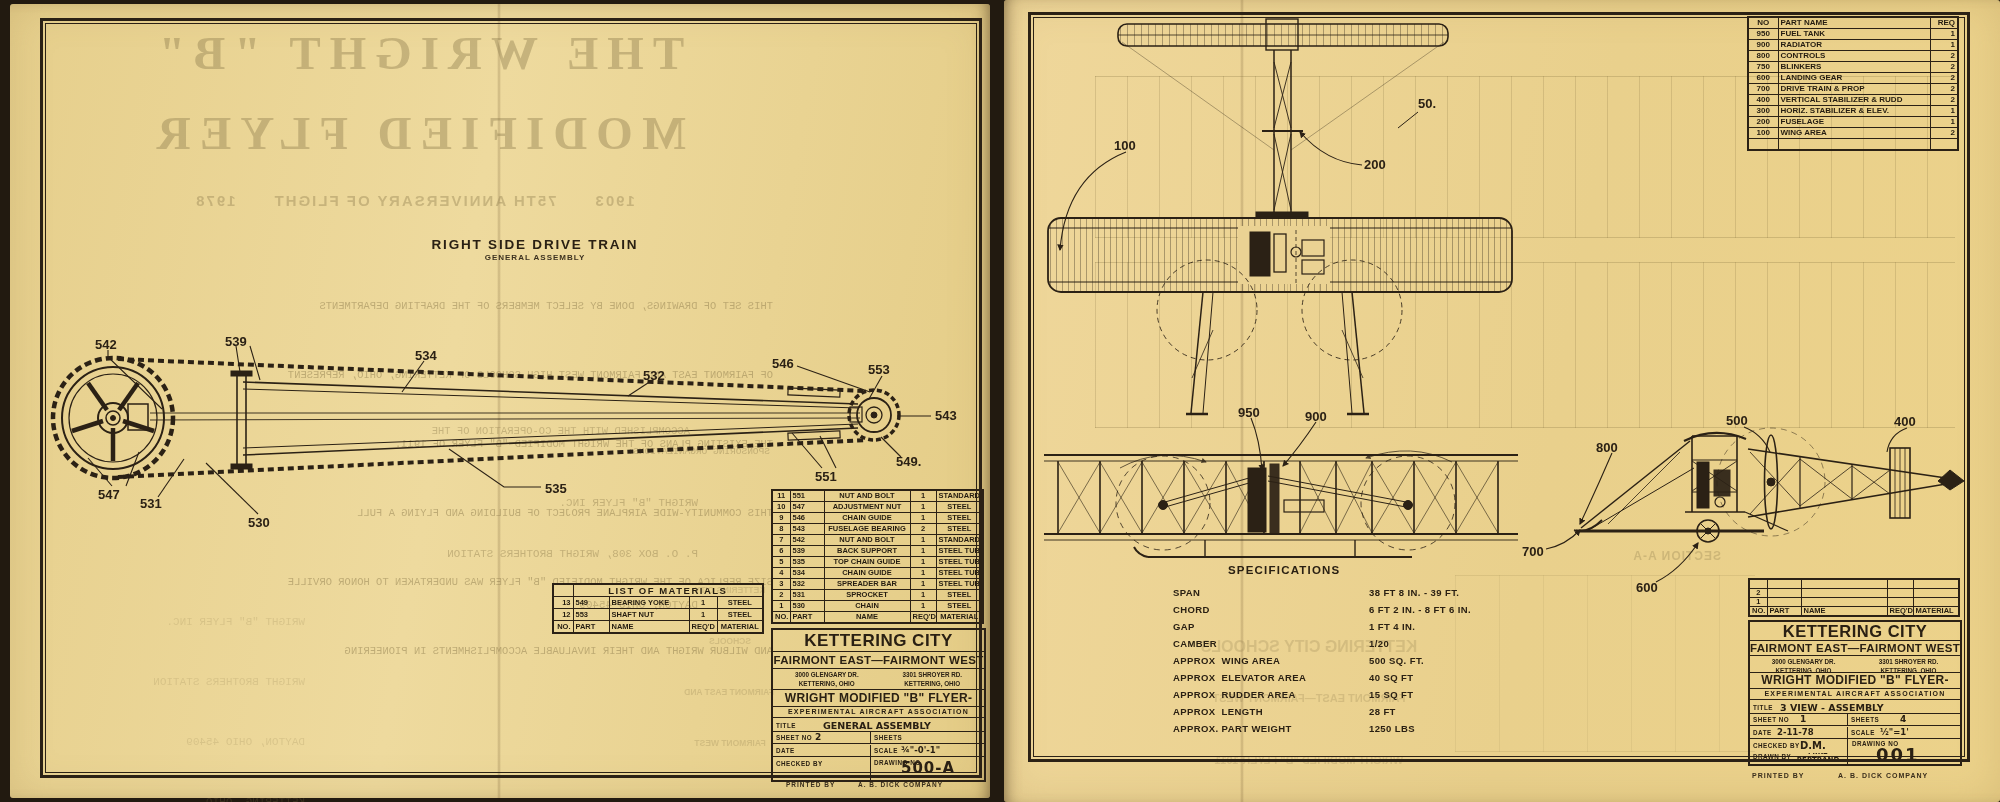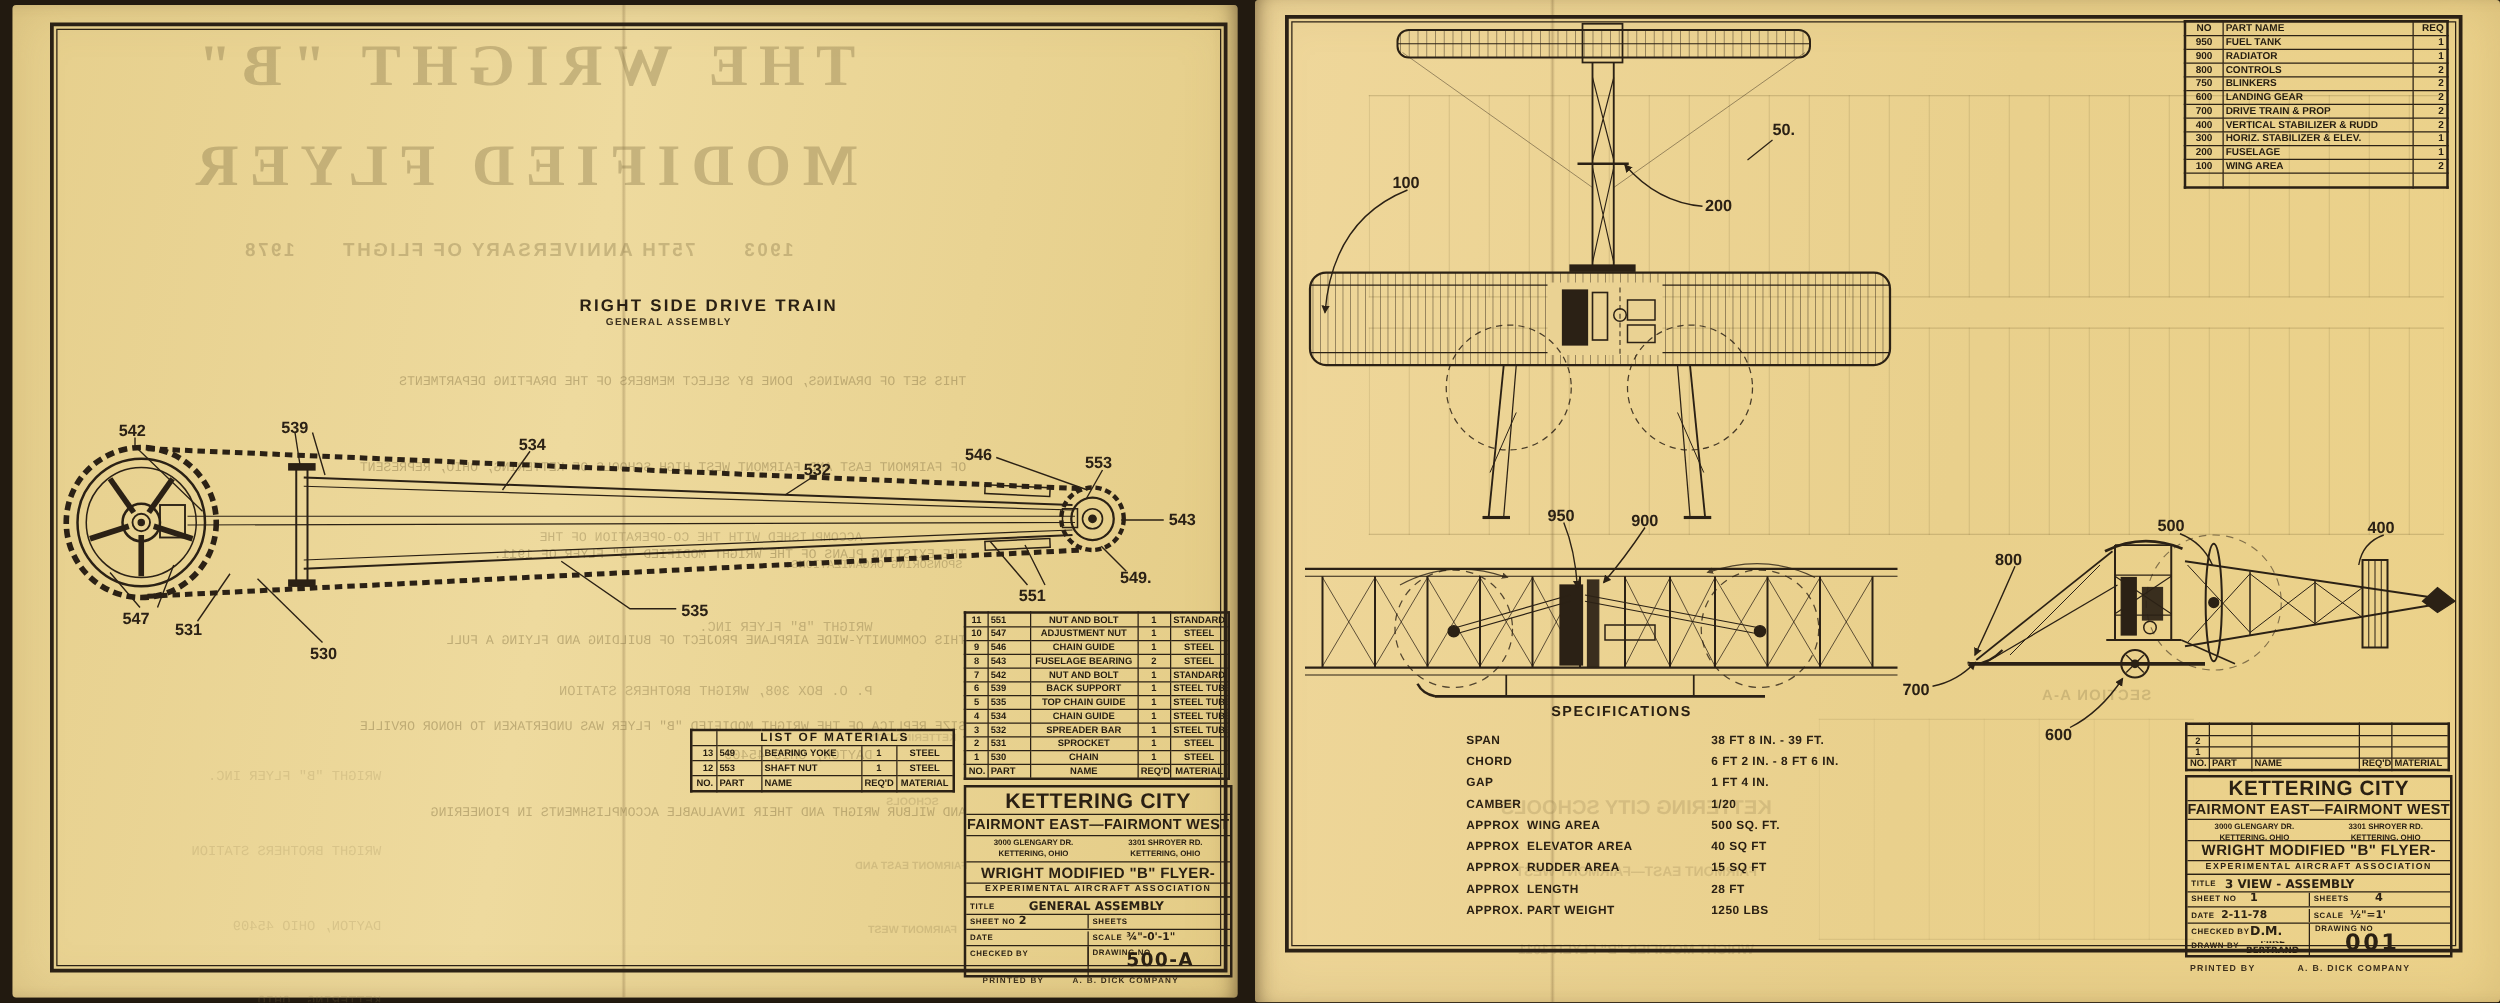--- a/index.html
+++ b/index.html
@@ -25,21 +25,21 @@
   .g-mono{font-family:"Liberation Mono",monospace;}
   .g-para{font-size:10.5px;line-height:23px;opacity:.48;}
   .g-addr{font-size:11px;line-height:17px;opacity:.42;}
   .g-corner{font-size:11px;line-height:20px;opacity:.20;}
   .g-side{font-size:8.5px;line-height:17px;opacity:.25;text-align:center;}
   .g-grid{position:absolute;opacity:1;pointer-events:none;
     background:repeating-linear-gradient(90deg,rgba(128,110,62,.22) 0 1px,transparent 1px 32px);
     border-top:1px solid rgba(128,110,62,.28);border-bottom:1px solid rgba(128,110,62,.28);}
   .g-blocktxt{text-align:center;opacity:.24;}
   
-  .hd-main{font-size:13.5px;font-weight:bold;letter-spacing:1.8px;text-align:center;margin-left:32px;}
+  .hd-main{font-size:13.5px;font-weight:bold;letter-spacing:1.8px;text-align:center;}
   .hd-sub{font-size:8px;font-weight:bold;letter-spacing:1px;text-align:center;opacity:.9;}
   
   table.tbl{position:absolute;border-collapse:collapse;table-layout:fixed;border:2px solid #2b2115;}
   table.tbl td{border:1px solid #2b2115;font-size:7.5px;font-weight:bold;padding:0 2px;
                line-height:1.05;white-space:nowrap;overflow:hidden;color:#241c10;}
   #parts-table td{height:10px;}
   #parts-table td:nth-child(1){text-align:center;}
   #parts-table td:nth-child(3){text-align:center;}
   #parts-table td:nth-child(4){text-align:center;}
   #parts-table td:nth-child(5){text-align:center;}
@@ -48,21 +48,21 @@
   #mat-table td:nth-child(1){text-align:right;}
   #mat-table td:nth-child(4){text-align:center;}
   #mat-table td:nth-child(5){text-align:center;}
   #rtop-table td{height:10px;font-size:8px;}
   #rtop-table td:nth-child(1){text-align:center;}
   #rtop-table td:nth-child(3){text-align:right;}
   #rmini-table td{height:8px;}
   #rmini-table td:nth-child(1){text-align:center;}
   table.spec{position:absolute;border-collapse:collapse;table-layout:fixed;}
   table.spec td{font-size:9.5px;font-weight:bold;height:15px;white-space:pre;letter-spacing:.4px;color:#2a2013;}
-  .spec-title{position:absolute;font-size:11.5px;font-weight:bold;letter-spacing:1.2px;margin-left:13px;}
+  .spec-title{position:absolute;font-size:11.5px;font-weight:bold;letter-spacing:1.2px;}
   
   .tblock{position:absolute;border:2px solid #2b2115;background:transparent;}
   .tb-row{position:absolute;left:0;right:0;border-bottom:1.5px solid #2b2115;overflow:hidden;}
   .tb-school{font-weight:bold;text-align:center;letter-spacing:.5px;}
   .tb-camp{font-weight:bold;text-align:center;letter-spacing:.3px;}
   .tb-addr{display:flex;justify-content:space-around;font-size:6.3px;font-weight:bold;text-align:center;line-height:1.45;padding-top:1px;}
   .tb-proj{font-weight:bold;text-align:center;letter-spacing:.3px;}
   .tb-assoc{font-size:7px;font-weight:bold;text-align:center;letter-spacing:1.2px;}
   .tb-lab{font-size:6.3px;font-weight:bold;letter-spacing:.5px;}
   .hand{font-family:"DejaVu Sans",sans-serif;font-weight:bold;}

